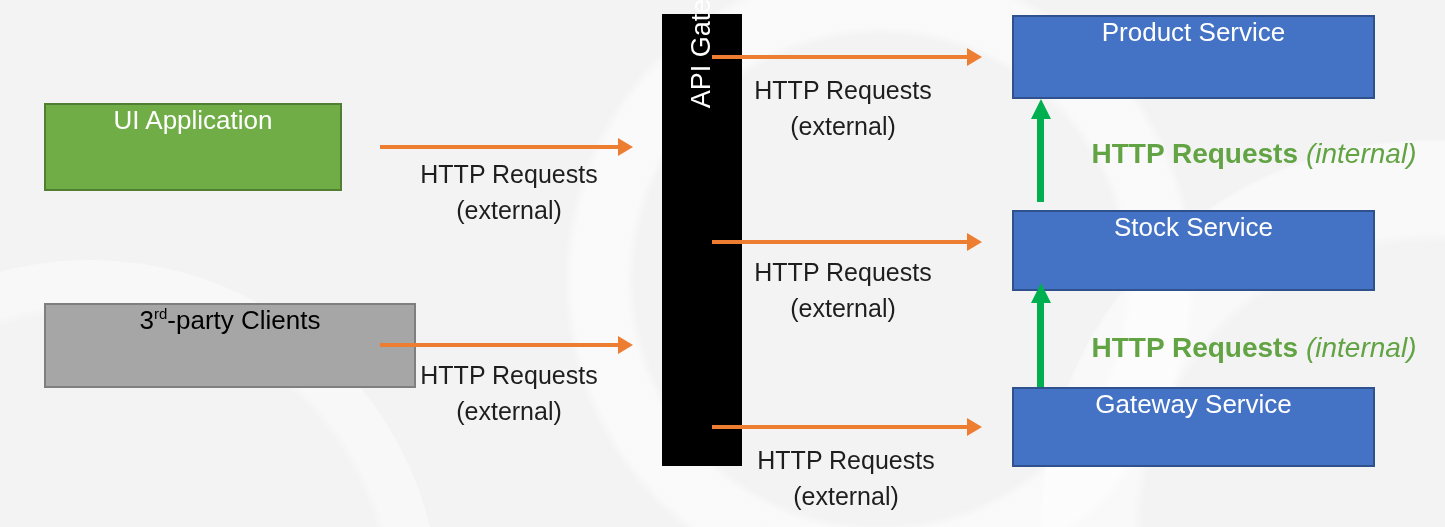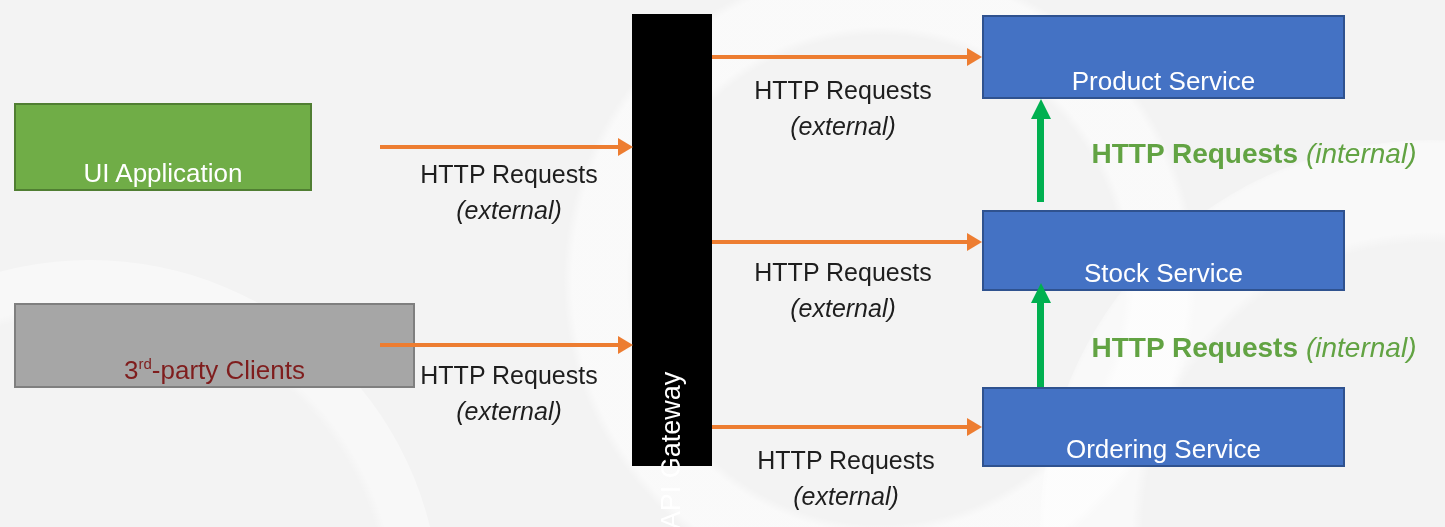--- a/index.html
+++ b/index.html
@@ -11,30 +11,30 @@
   
   .swirl{position:absolute;border-radius:50%;pointer-events:none;}
   .swirl1{left:560px;top:-40px;width:640px;height:640px;
     background:radial-gradient(circle, rgba(255,255,255,0) 54%, rgba(255,255,255,.55) 56%, rgba(255,255,255,.55) 68%, rgba(255,255,255,0) 70%);}
   .swirl2{left:1040px;top:140px;width:780px;height:780px;
     background:radial-gradient(circle, rgba(255,255,255,0) 52%, rgba(255,255,255,.5) 54%, rgba(255,255,255,.5) 70%, rgba(255,255,255,0) 72%);}
   .swirl3{left:-260px;top:260px;width:700px;height:700px;
     background:radial-gradient(circle, rgba(255,255,255,0) 60%, rgba(255,255,255,.45) 62%, rgba(255,255,255,.45) 76%, rgba(255,255,255,0) 78%);}
 
   .node{
-    position:absolute;display:flex;align-items:flex-end;justify-content:center;
-    box-sizing:border-box;font-size:26px;text-align:center;
+    position:absolute;display:flex;align-items:flex-start;justify-content:center;
+    box-sizing:border-box;font-size:26px;text-align:center;margin-left:30px;
   }
   .node-green{
     left:14px;top:103px;width:298px;height:88px;
     background:var(--green-fill,#70AD47);border:2px solid var(--green-border,#507E32);color:#FFFFFF;
   }
   .node-gray{
-    left:14px;top:303px;width:401px;height:85px;
-    background:var(--gray-fill,#A6A6A6);border:2px solid var(--gray-border,#7F7F7F);color:#7f1d1d;
+    left:14px;top:303px;width:372px;height:85px;
+    background:var(--gray-fill,#A6A6A6);border:2px solid var(--gray-border,#7F7F7F);color:#000000;
   }
   .node-gray sup{font-size:15px;line-height:0;}
   .node-gateway{
     left:632px;top:14px;width:80px;height:452px;
     background:var(--gateway-fill,#000000);color:#FFFFFF;
   }
   .node-gateway .rot{transform:rotate(-90deg);white-space:nowrap;font-size:27px;}
   .node-blue{
     width:363px;height:84px;left:982px;
     background:var(--blue-fill,#4472C4);border:2px solid var(--blue-border,#2F528F);color:#FFFFFF;
@@ -49,21 +49,21 @@
     border-left:15px solid var(--external-arrow,#ED7D31);}
   .shaft-v{position:absolute;width:7px;background:var(--internal-arrow,#00B050);}
   .head-up{position:absolute;width:0;height:0;
     border-left:10px solid transparent;border-right:10px solid transparent;
     border-bottom:20px solid var(--internal-arrow,#00B050);}
 
   .edge-label{
     position:absolute;width:240px;text-align:center;color:var(--label-text,#1E1E1E);
     font-size:25px;line-height:36px;
   }
-  .edge-label .l2{font-style:italic;}
+  .edge-label .l2{}
   .internal-label{
     position:absolute;left:1068px;width:372px;text-align:center;white-space:nowrap;
     color:var(--internal-text,#62A343);font-size:28px;line-height:36px;
   }
   .internal-label .b{font-weight:bold;}
   .internal-label .i{font-style:italic;margin-left:8px;}
 </style>
 </head>
 <body>
 
@@ -87,21 +87,21 @@
 
   <div class="node node-blue" id="node-product">
     <span>Product Service</span>
   </div>
 
   <div class="node node-blue" id="node-stock">
     <span>Stock Service</span>
   </div>
 
   <div class="node node-blue" id="node-ordering">
-    <span>Ordering Service</span>
+    <span>Gateway Service</span>
   </div>
 
   <div>
     <div class="shaft-h" style="left:380px;top:145px;width:239px;"></div>
     <div class="head-right" style="left:618px;top:138px;"></div>
   </div>
   <div>
     <div class="shaft-h" style="left:380px;top:343px;width:239px;"></div>
     <div class="head-right" style="left:618px;top:336px;"></div>
   </div>

